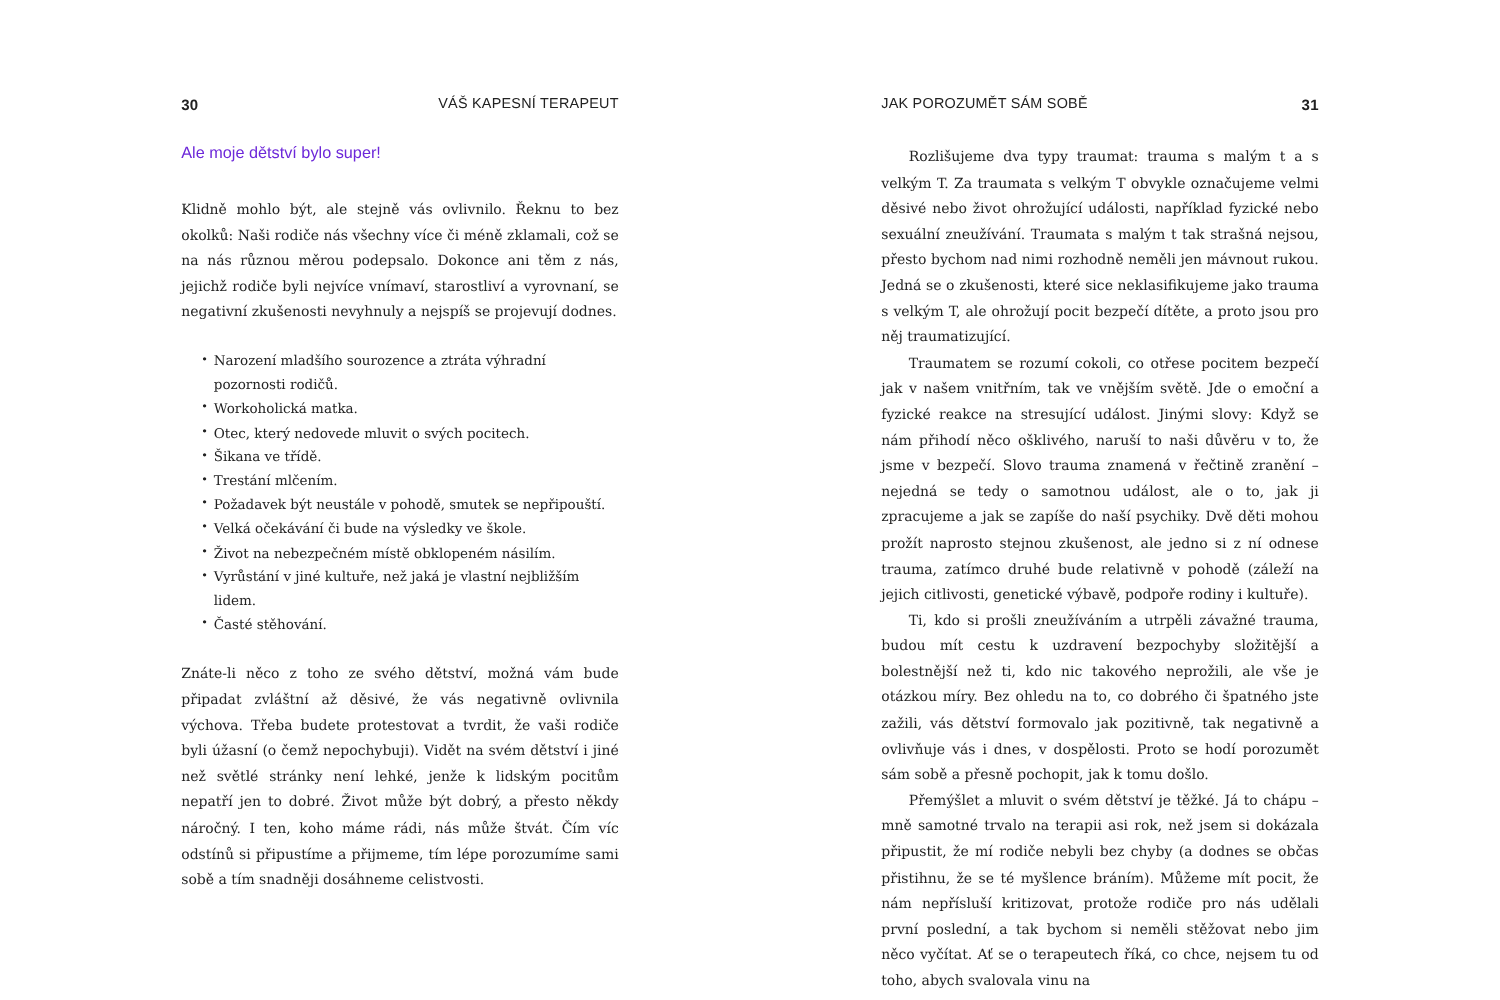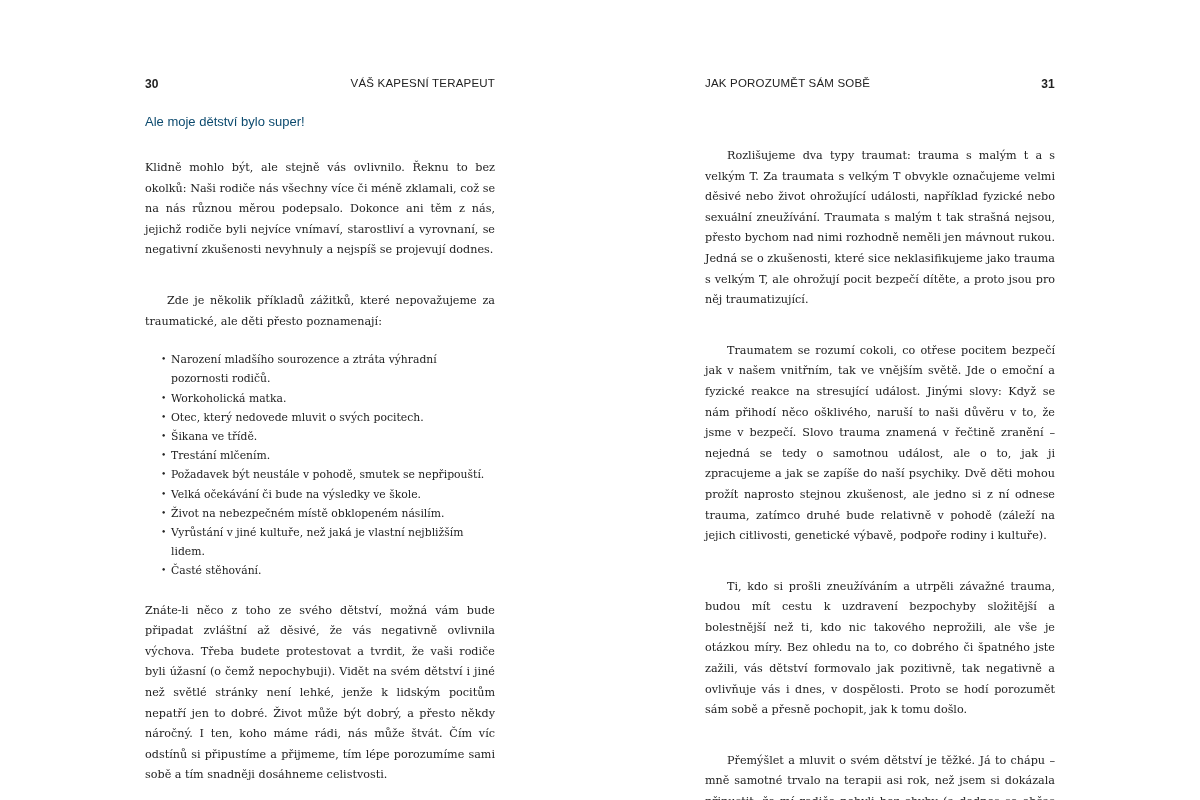--- a/index.html
+++ b/index.html
@@ -9,39 +9,38 @@
   .page.right { left:705px; width:350px; }
   .header { position:absolute; top:77px; left:0; width:350px; height:16px; font-family:"Liberation Sans", sans-serif; font-size:11.5px; letter-spacing:0.2px; color:#222; }
   .header .num { position:absolute; top:0; font-weight:bold; font-size:12px; }
   .left .header .num { left:0; }
   .left .header .title { position:absolute; right:0; top:0;margin-left:13px; }
   .right .header .num { right:0; }
   .right .header .title { position:absolute; left:0; top:0; }
   .body { position:absolute; left:0; width:350px; font-family:"DejaVu Serif", serif; font-size:11.2px; line-height:20.6px; color:#222; }
   .left .body { top:112px; }
   .right .body { top:116px; }
-  .subhead { font-family:"Liberation Sans", sans-serif; font-size:13px; margin:0 0 26px 0; height:20px; line-height:20px; color:#0c4a6e; }
+  .subhead { font-family:"Liberation Sans", sans-serif; font-size:13px; margin:0 0 26px 0; height:20px; line-height:20px; color:#6d28d9; }
   p { margin:0; text-align:justify; }
-  p.indent { text-indent:22px;margin-top:30px; }
+  p.indent { text-indent:22px; }
   ul { list-style:none; margin:18px 0 20px 0; padding:0 0 0 16px; font-size:10.8px; line-height:19.2px; }
   ul li { position:relative; padding-left:10px; }
   ul li:before { content:"\2022"; position:absolute; left:0; top:0; font-size:9px; }
 </style>
 </head>
 <body>
 
 <div class="page left">
   <div class="header">
     <span class="num">30</span>
     <span class="title">VÁŠ KAPESNÍ TERAPEUT</span>
   </div>
   <div class="body">
     <div class="subhead">Ale moje dětství bylo super!</div>
     <p>Klidně mohlo být, ale stejně vás ovlivnilo. Řeknu to bez okolků: Naši rodiče nás všechny více či méně zklamali, což se na nás různou měrou podepsalo. Dokonce ani těm z nás, jejichž rodiče byli nejvíce vnímaví, starostliví a vyrovnaní, se negativní zkušenosti nevyhnuly a nejspíš se projevují dodnes.</p>
-    <p class="indent">Zde je několik příkladů zážitků, které nepovažujeme za traumatické, ale děti přesto poznamenají:</p>
     <ul>
       <li>Narození mladšího sourozence a ztráta výhradní pozornosti rodičů.</li>
       <li>Workoholická matka.</li>
       <li>Otec, který nedovede mluvit o svých pocitech.</li>
       <li>Šikana ve třídě.</li>
       <li>Trestání mlčením.</li>
       <li>Požadavek být neustále v pohodě, smutek se nepřipouští.</li>
       <li>Velká očekávání či bude na výsledky ve škole.</li>
       <li>Život na nebezpečném místě obklopeném násilím.</li>
       <li>Vyrůstání v jiné kultuře, než jaká je vlastní nejbližším lidem.</li>

